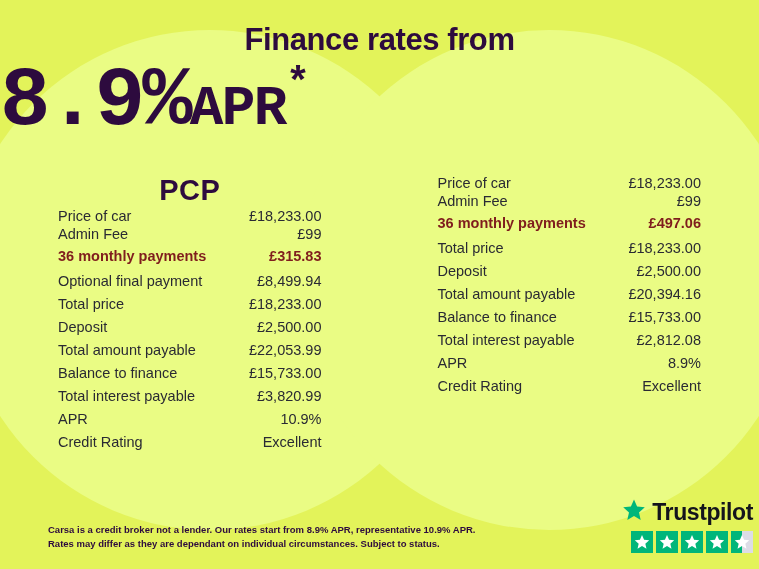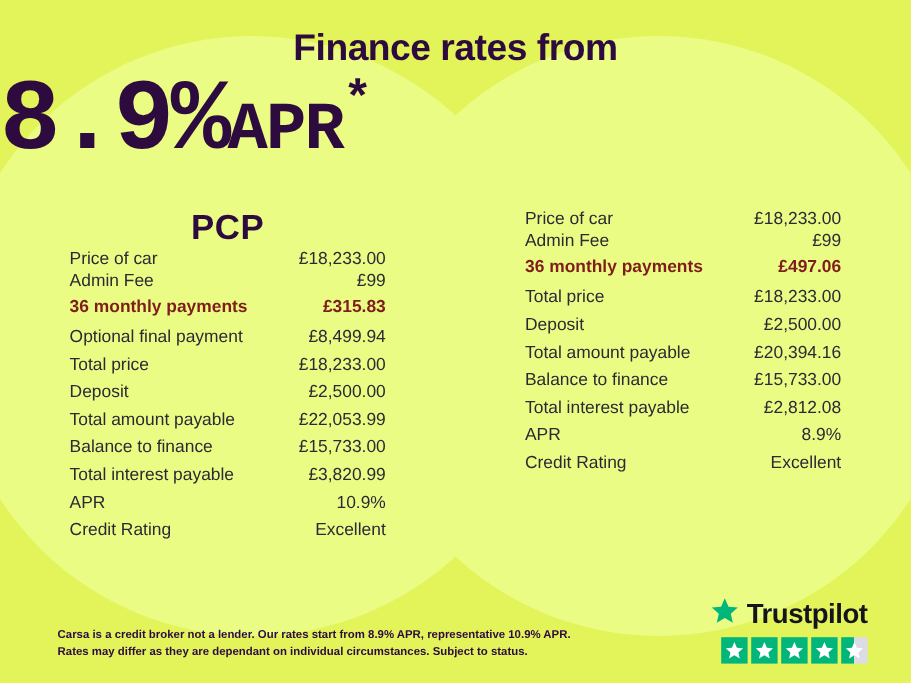--- a/index.html
+++ b/index.html
@@ -88,21 +88,21 @@
     color: #2d0b3e;
     font-size: 9.5px;
     line-height: 1.45;
     max-width: 430px;
     font-weight: bold;
     z-index: 4;
     margin-left: 22px;
   }
   .trustpilot {
     position: absolute;
-    right: 36px;
+    right: 6px;
     bottom: 16px;
     z-index: 4;
     text-align: center;
   }
   .tp-top { display: flex; align-items: center; gap: 6px; justify-content: flex-end; }
   .tp-name { color: #14141c; font-size: 23px; font-weight: bold; letter-spacing: -0.4px; }
   .tp-stars { display: flex; gap: 3px; margin-top: 5px; justify-content: flex-end; }
   .tp-star {
     width: 22px; height: 22px; background: #00b67a;
     display: flex; align-items: center; justify-content: center;

